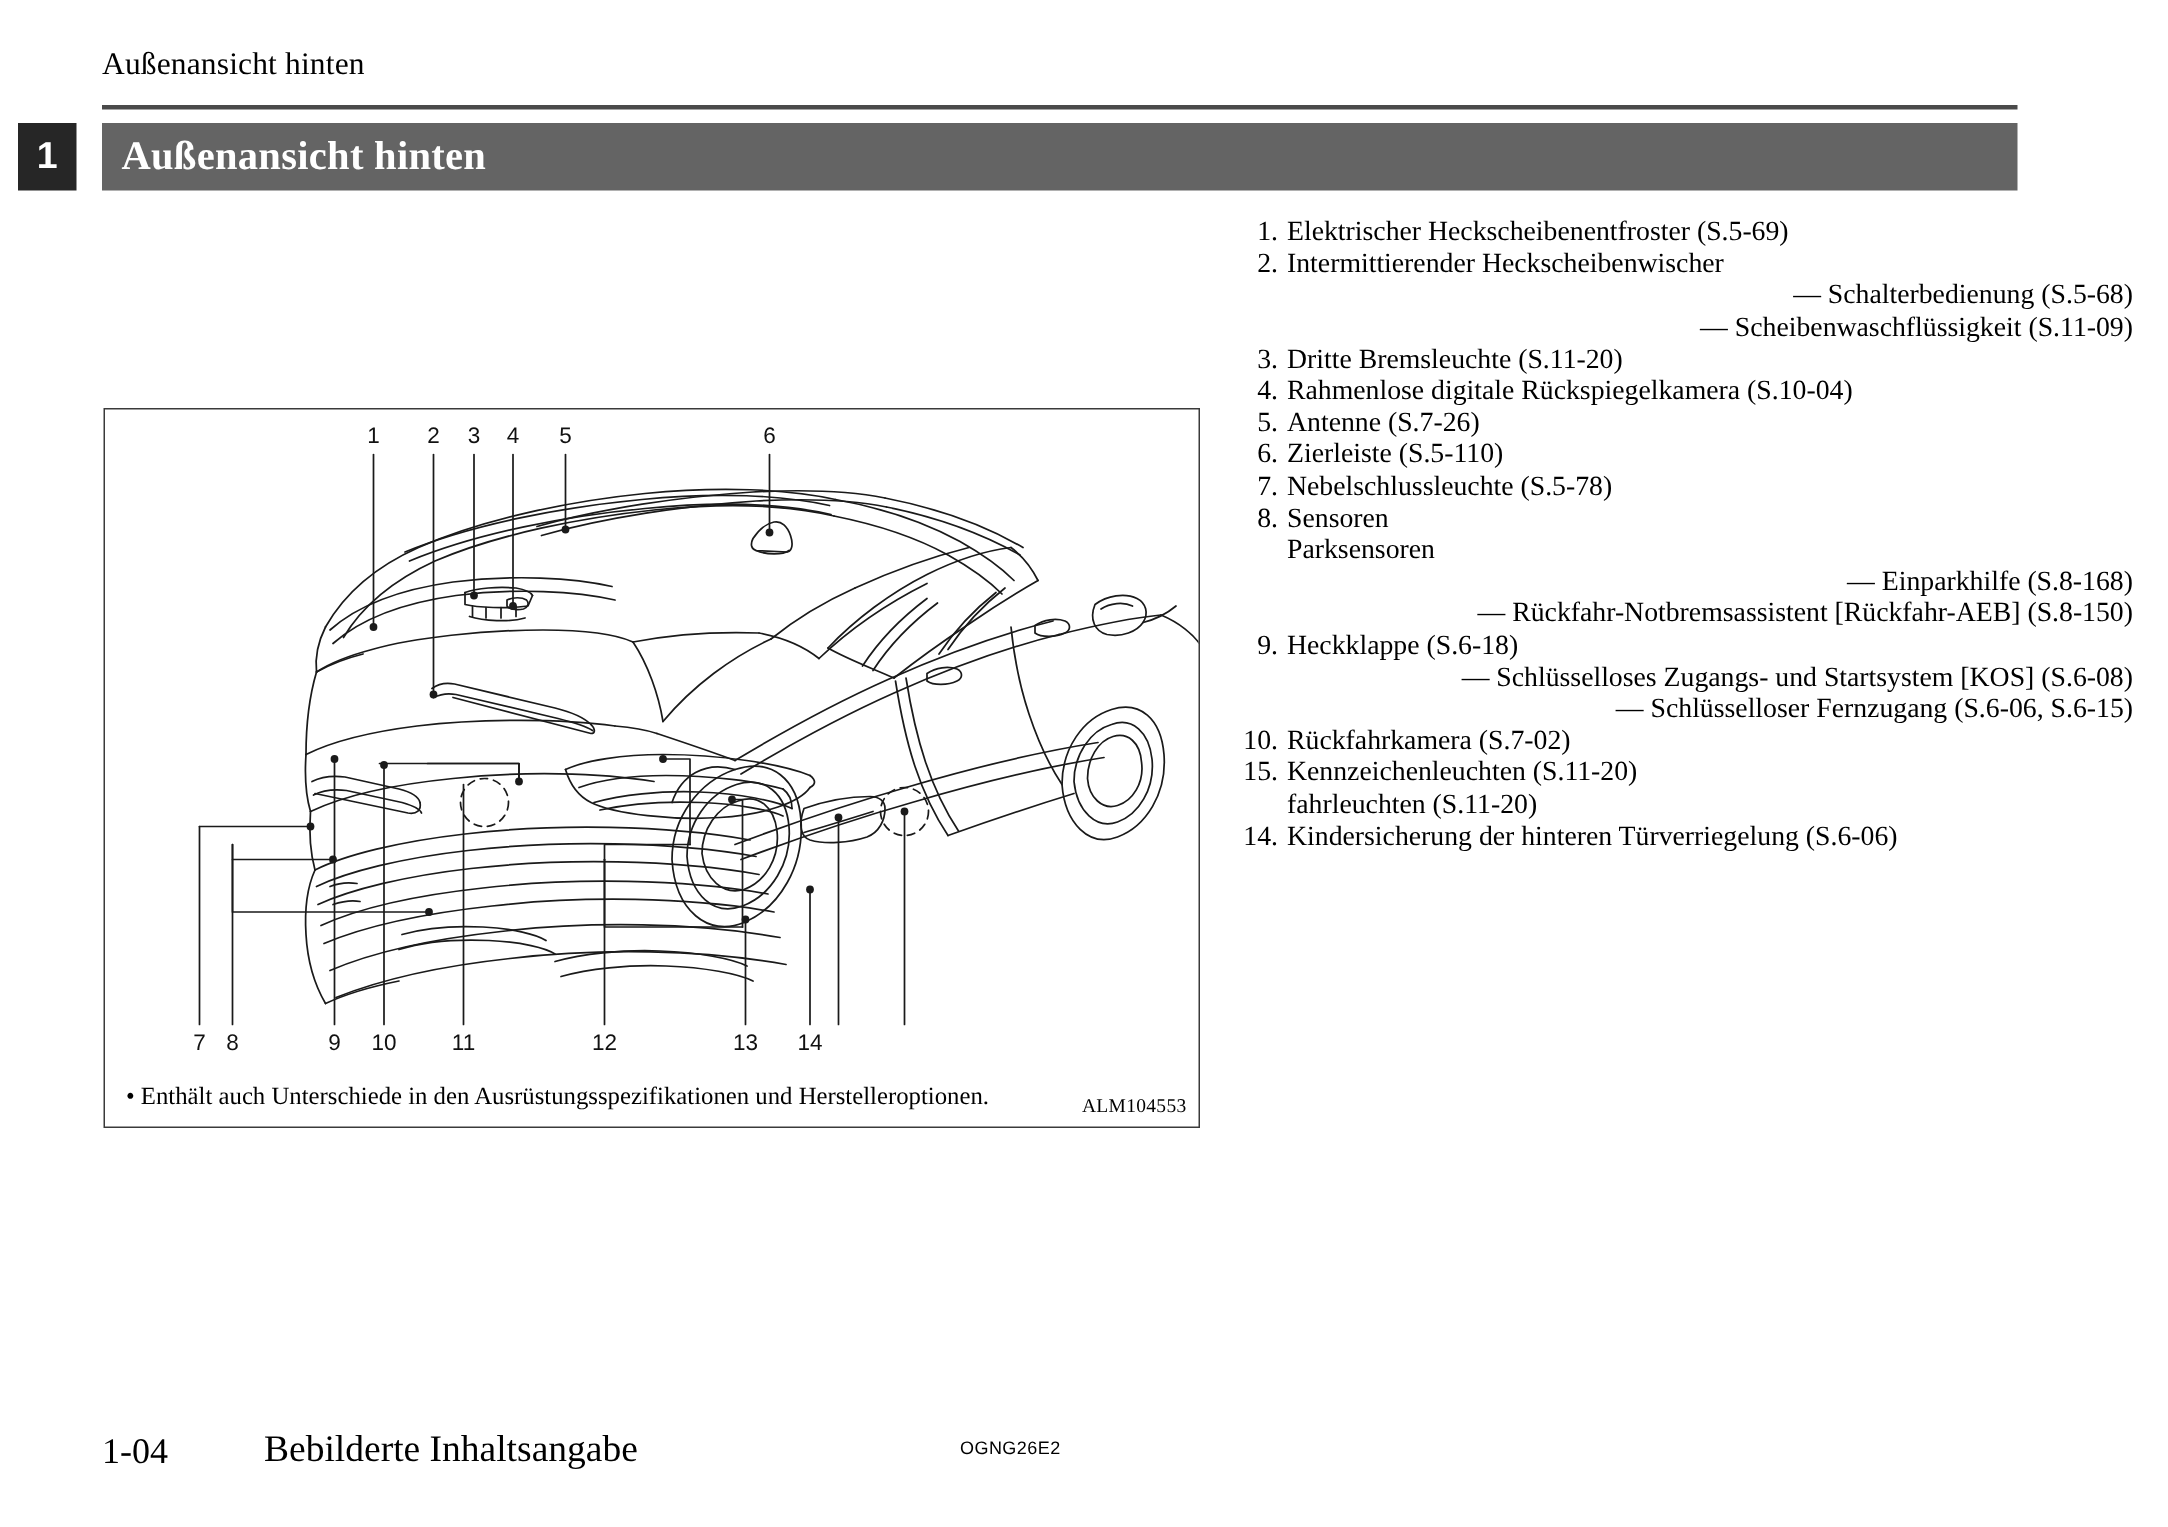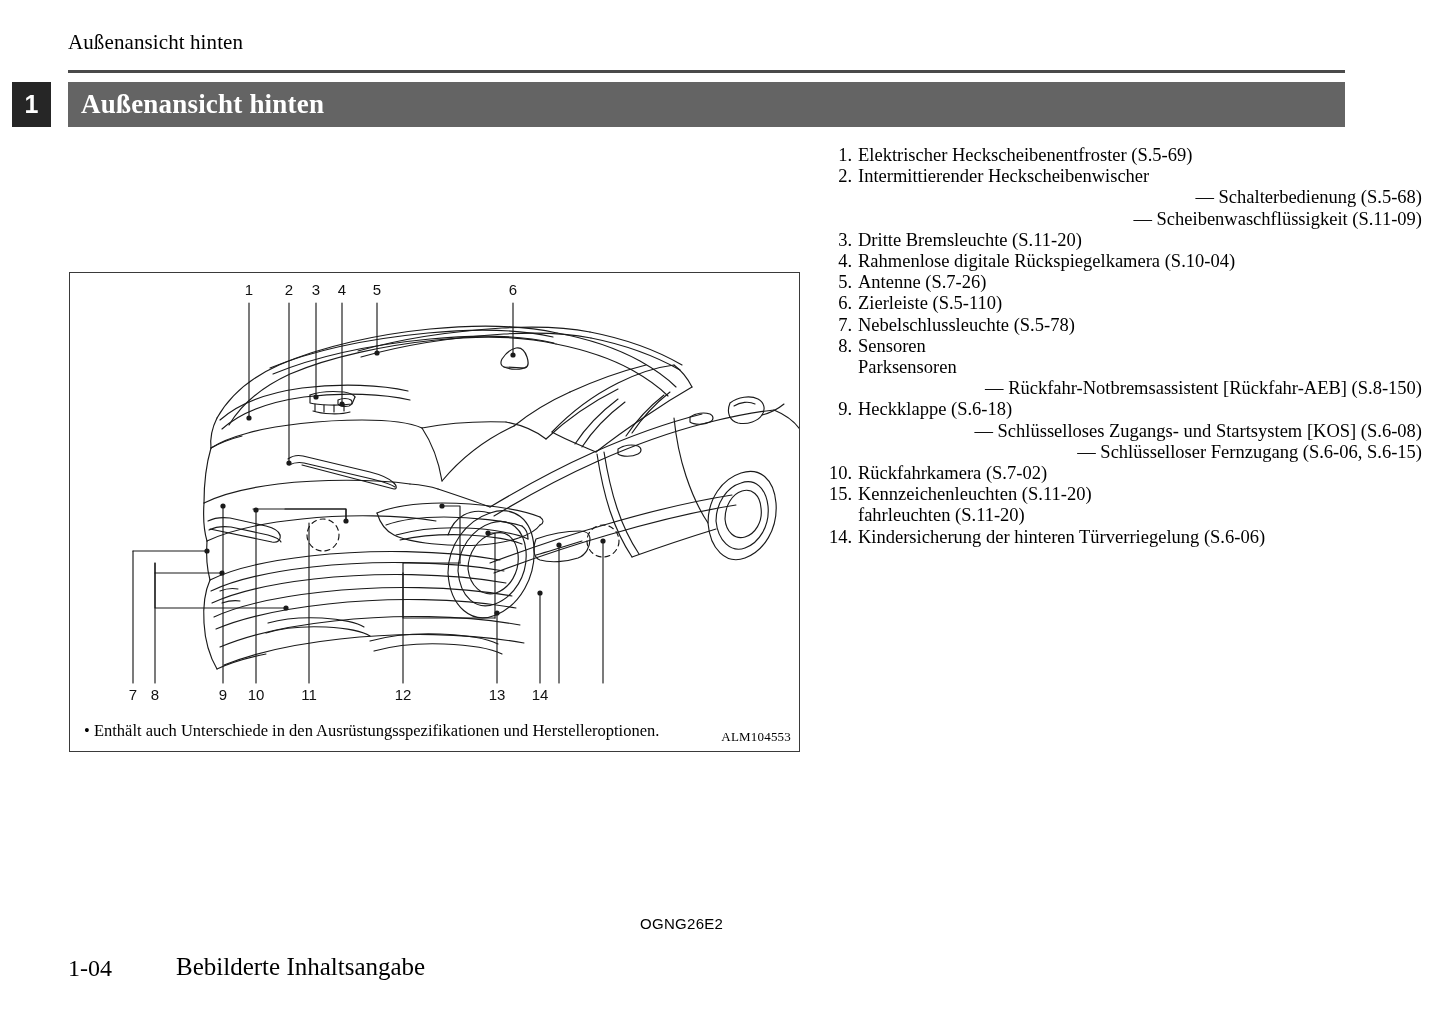--- a/index.html
+++ b/index.html
@@ -144,23 +144,23 @@
   }
   .footer-title {
     position: absolute;
     left: 176px;
     top: 953px;
     font-size: 25px;
   }
   .footer-code {
     position: absolute;
     left: 640px;
-    top: 915px;
+    top: 958px;
     font-family: "Liberation Sans", sans-serif;
-    font-size: 15px;
+    font-size: 12px;
     letter-spacing: 0.3px;
   }
 
   
 </style>
 </head>
 <body>
 
 <div class="running-head">Außenansicht hinten</div>
 <div class="head-rule"></div>
@@ -425,20 +425,24 @@
     <div class="legend-row">
       <span class="legend-num">8.</span>
       <span class="legend-text">Sensoren</span>
     </div>
     <div class="legend-row plain">
       <span class="legend-num"></span>
       <span class="legend-text">Parksensoren</span>
     </div>
     <div class="legend-row sub">
       <span class="legend-num"></span>
+      <span class="legend-text">— Einparkhilfe (S.8-168)</span>
+    </div>
+    <div class="legend-row sub">
+      <span class="legend-num"></span>
       <span class="legend-text">— Rückfahr-Notbremsassistent [Rückfahr-AEB] (S.8-150)</span>
     </div>
     <div class="legend-row">
       <span class="legend-num">9.</span>
       <span class="legend-text">Heckklappe (S.6-18)</span>
     </div>
     <div class="legend-row sub">
       <span class="legend-num"></span>
       <span class="legend-text">— Schlüsselloses Zugangs- und Startsystem [KOS] (S.6-08)</span>
     </div>

